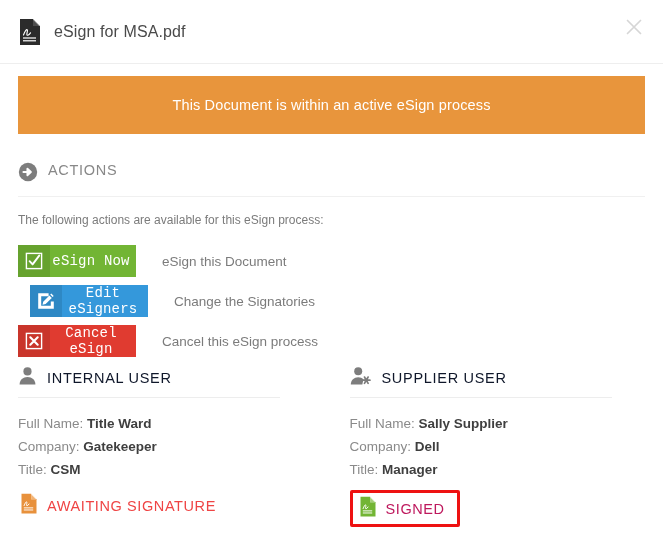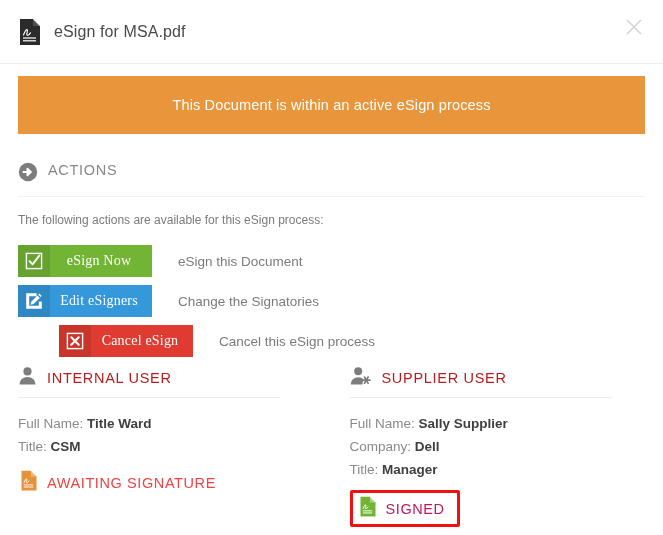--- a/index.html
+++ b/index.html
@@ -102,49 +102,49 @@
   
   .actions-list {
     margin: 18px 18px 0 18px;
   }
   .action-row {
     display: flex;
     align-items: center;
     margin-bottom: 8px;
   }
   .action-btn {
-    width: 134px;
+    width: 118px;
     height: 32px;
     display: flex;
     align-items: center;
     border: none;
     padding: 0;
     cursor: pointer;
-    font-family: Liberation Serif, serif;
+    font-family: Liberation Mono, monospace;
   }
   .action-btn .btn-ico {
     width: 32px;
     height: 32px;
     flex: 0 0 auto;
     display: flex;
     align-items: center;
     justify-content: center;
     background: rgba(0,0,0,.10);
   }
   .action-btn .btn-label {
     flex: 1 1 auto;
     text-align: center;
     color: #ffffff;
     font-size: 14px;
     letter-spacing: .2px;
     padding-right: 4px;
   }
   .btn-green { background: #72b534; }
-  .btn-blue  { background: #3498db; }
-  .btn-red   { background: #e03b30; margin-left: 41px; }
+  .btn-blue  { background: #3498db; margin-left: 12px; }
+  .btn-red   { background: #e03b30; }
 
   .action-desc {
     margin-left: 26px;
     font-size: 13.5px;
     color: #7b7b7b;
   }
 
   
   .users {
     position: absolute;
@@ -161,21 +161,21 @@
   .user-col.right { padding-left: 18px; }
   .user-head {
     display: flex;
     align-items: center;
     gap: 10px;
     padding-bottom: 8px;
   }
   .user-head .u-icon { flex: 0 0 auto; display: block; }
   .user-title {
     font-size: 14.5px;
-    color: #b91c1c;
+    color: #0f172a;
     letter-spacing: .7px;
   }
   .user-hr {
     height: 1px;
     background: #ededed;
     width: 262px;
   }
   .user-fields {
     margin-top: 14px;
   }
@@ -308,20 +308,24 @@
         </span>
         <span class="user-title">INTERNAL USER</span>
       </div>
       <div class="user-hr"></div>
       <div class="user-fields">
         <div class="field">
           <span>Full Name:</span>
           <b>Title Ward</b>
         </div>
         <div class="field">
+          <span>Company:</span>
+          <b>Gatekeeper</b>
+        </div>
+        <div class="field">
           <span>Title:</span>
           <b>CSM</b>
         </div>
       </div>
       <div class="status status-awaiting">
         <span class="s-icon">
           <svg width="18" height="21" viewBox="0 0 18 21">
             <path d="M1.5 .8 h9.6 l5.4 5.4 v14.2 h-15 z" fill="#e8913c"></path>
             <path d="M11.1 .8 l5.4 5.4 h-5.4 z" fill="#ffffff"></path>
             <path d="M11.1 1.4 v4.8 h4.8 z" fill="#f3b272"></path>

